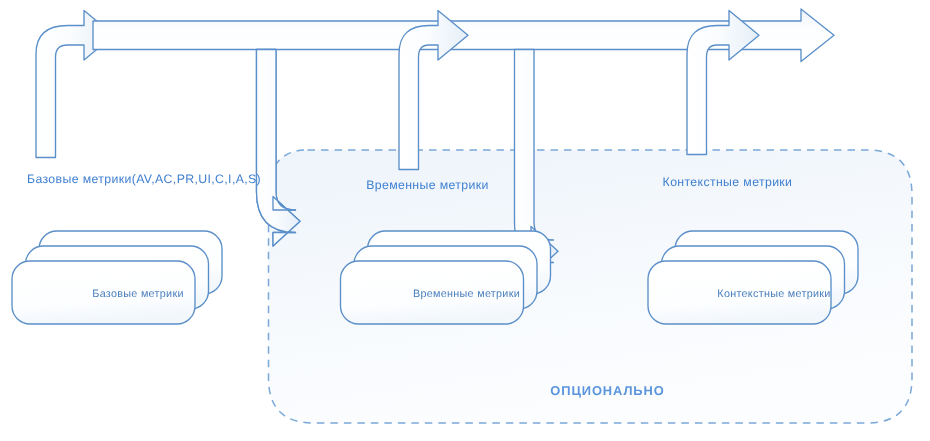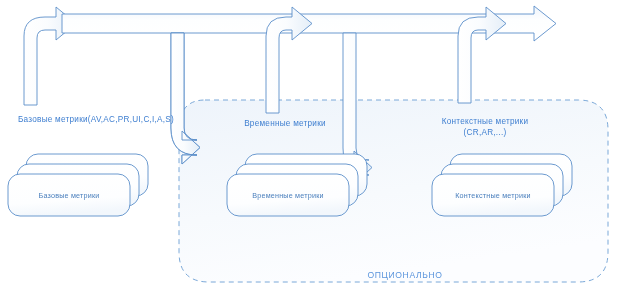--- a/index.html
+++ b/index.html
@@ -38,20 +38,21 @@
     text-align: left;
   }
   .card-label {
     position: absolute;
     color: #4a7fbd;
     font-size: 7.2px;
     letter-spacing: 0.2px;
     white-space: nowrap;
     text-align: center;
     pointer-events: none;
+    margin-left: 23px;
   }
   .optional-label {
     position: absolute;
     color: #5b95dd;
     font-size: 8.6px;
     letter-spacing: 0.6px;
     white-space: nowrap;
     text-align: center;
     pointer-events: none;
   }
@@ -198,24 +199,23 @@
   </svg>
 
   <div class="grp-label left-al" style="left:6px; top:114px; width:175px;margin-left:12px;">Базовые метрики(AV,AC,PR,UI,C,I,A,S)</div>
 
   <div class="grp-label" style="left:220px; top:118px; width:130px;">
     <div>Временные метрики</div>
   </div>
 
   <div class="grp-label" style="left:420px; top:116px; width:130px;">
     <div>Контекстные метрики</div>
-    <div>(CR,AR,...)</div>
   </div>
 
   <div class="card-label" style="left:8px; top:191px; width:122px;">Базовые метрики</div>
 
   <div class="card-label" style="left:227px; top:191px; width:122px;">Временные метрики</div>
 
   <div class="card-label" style="left:432px; top:191px; width:122px;">Контекстные метрики</div>
 
-  <div class="optional-label" style="left:330px; top:270px; width:150px;">ОПЦИОНАЛЬНО</div>
+  <div class="optional-label" style="left:330px; top:255px; width:150px;font-weight:bold;">ОПЦИОНАЛЬНО</div>
 
 </div>
 
 </body></html>

